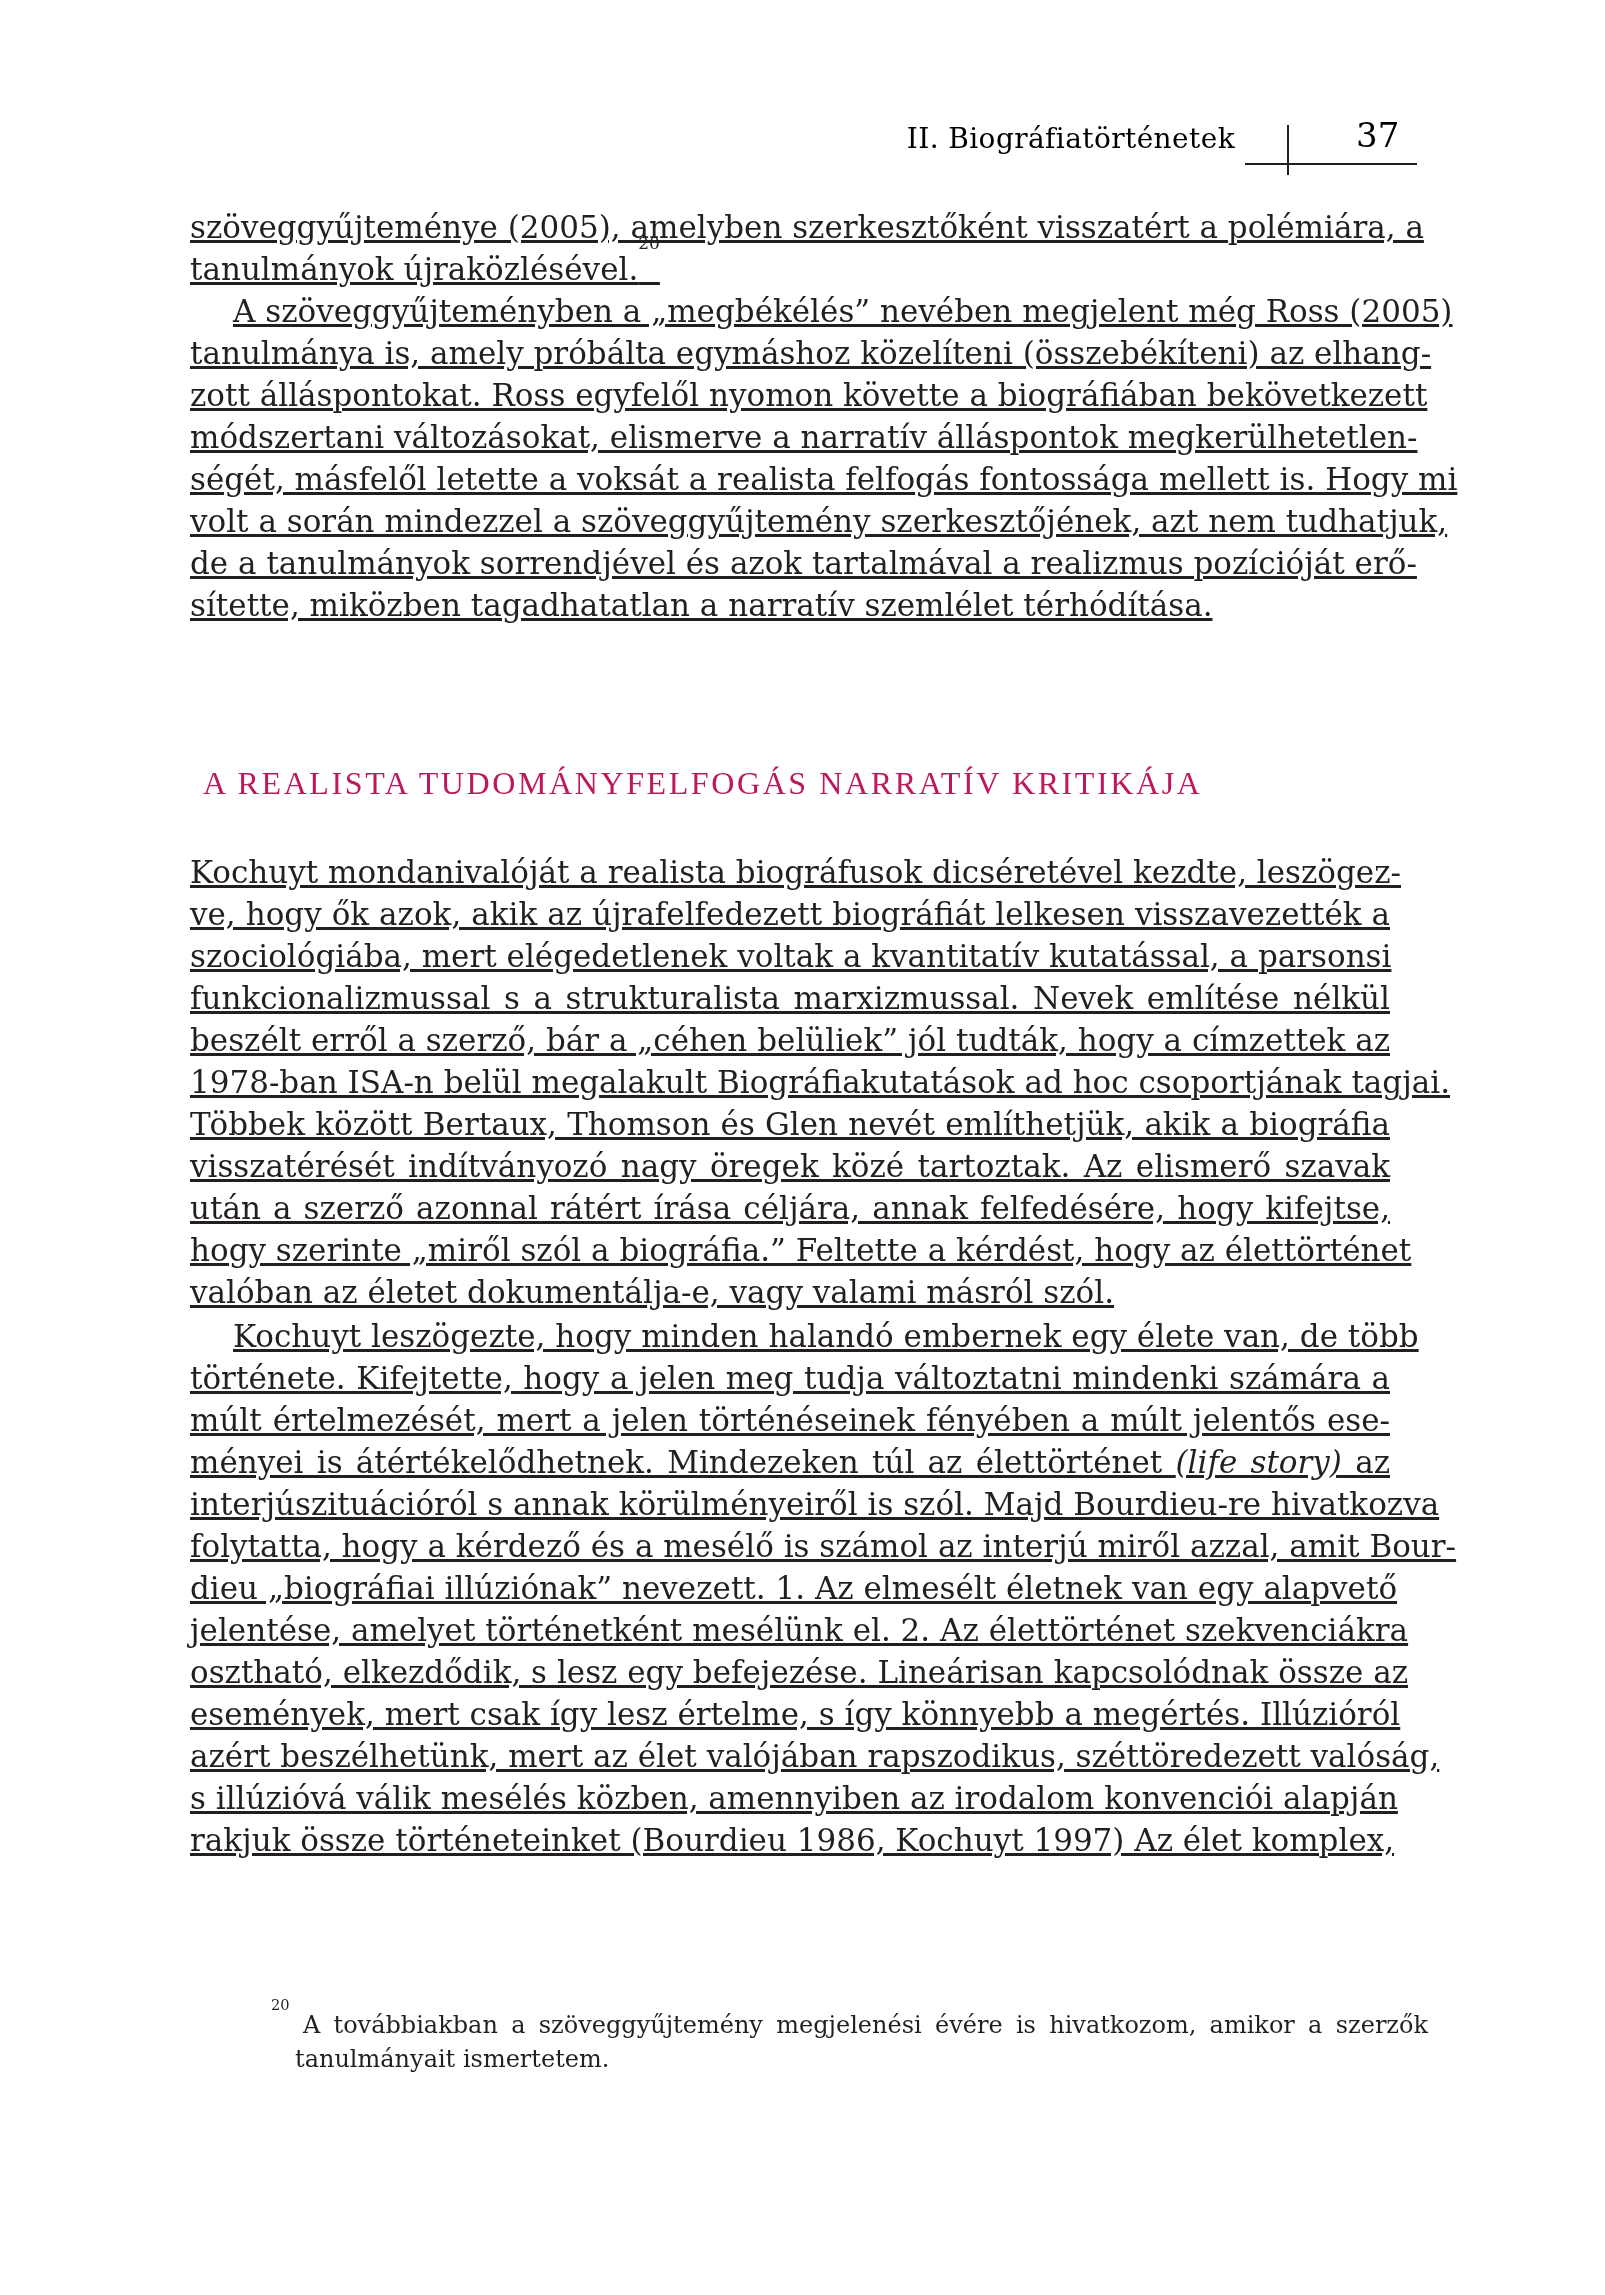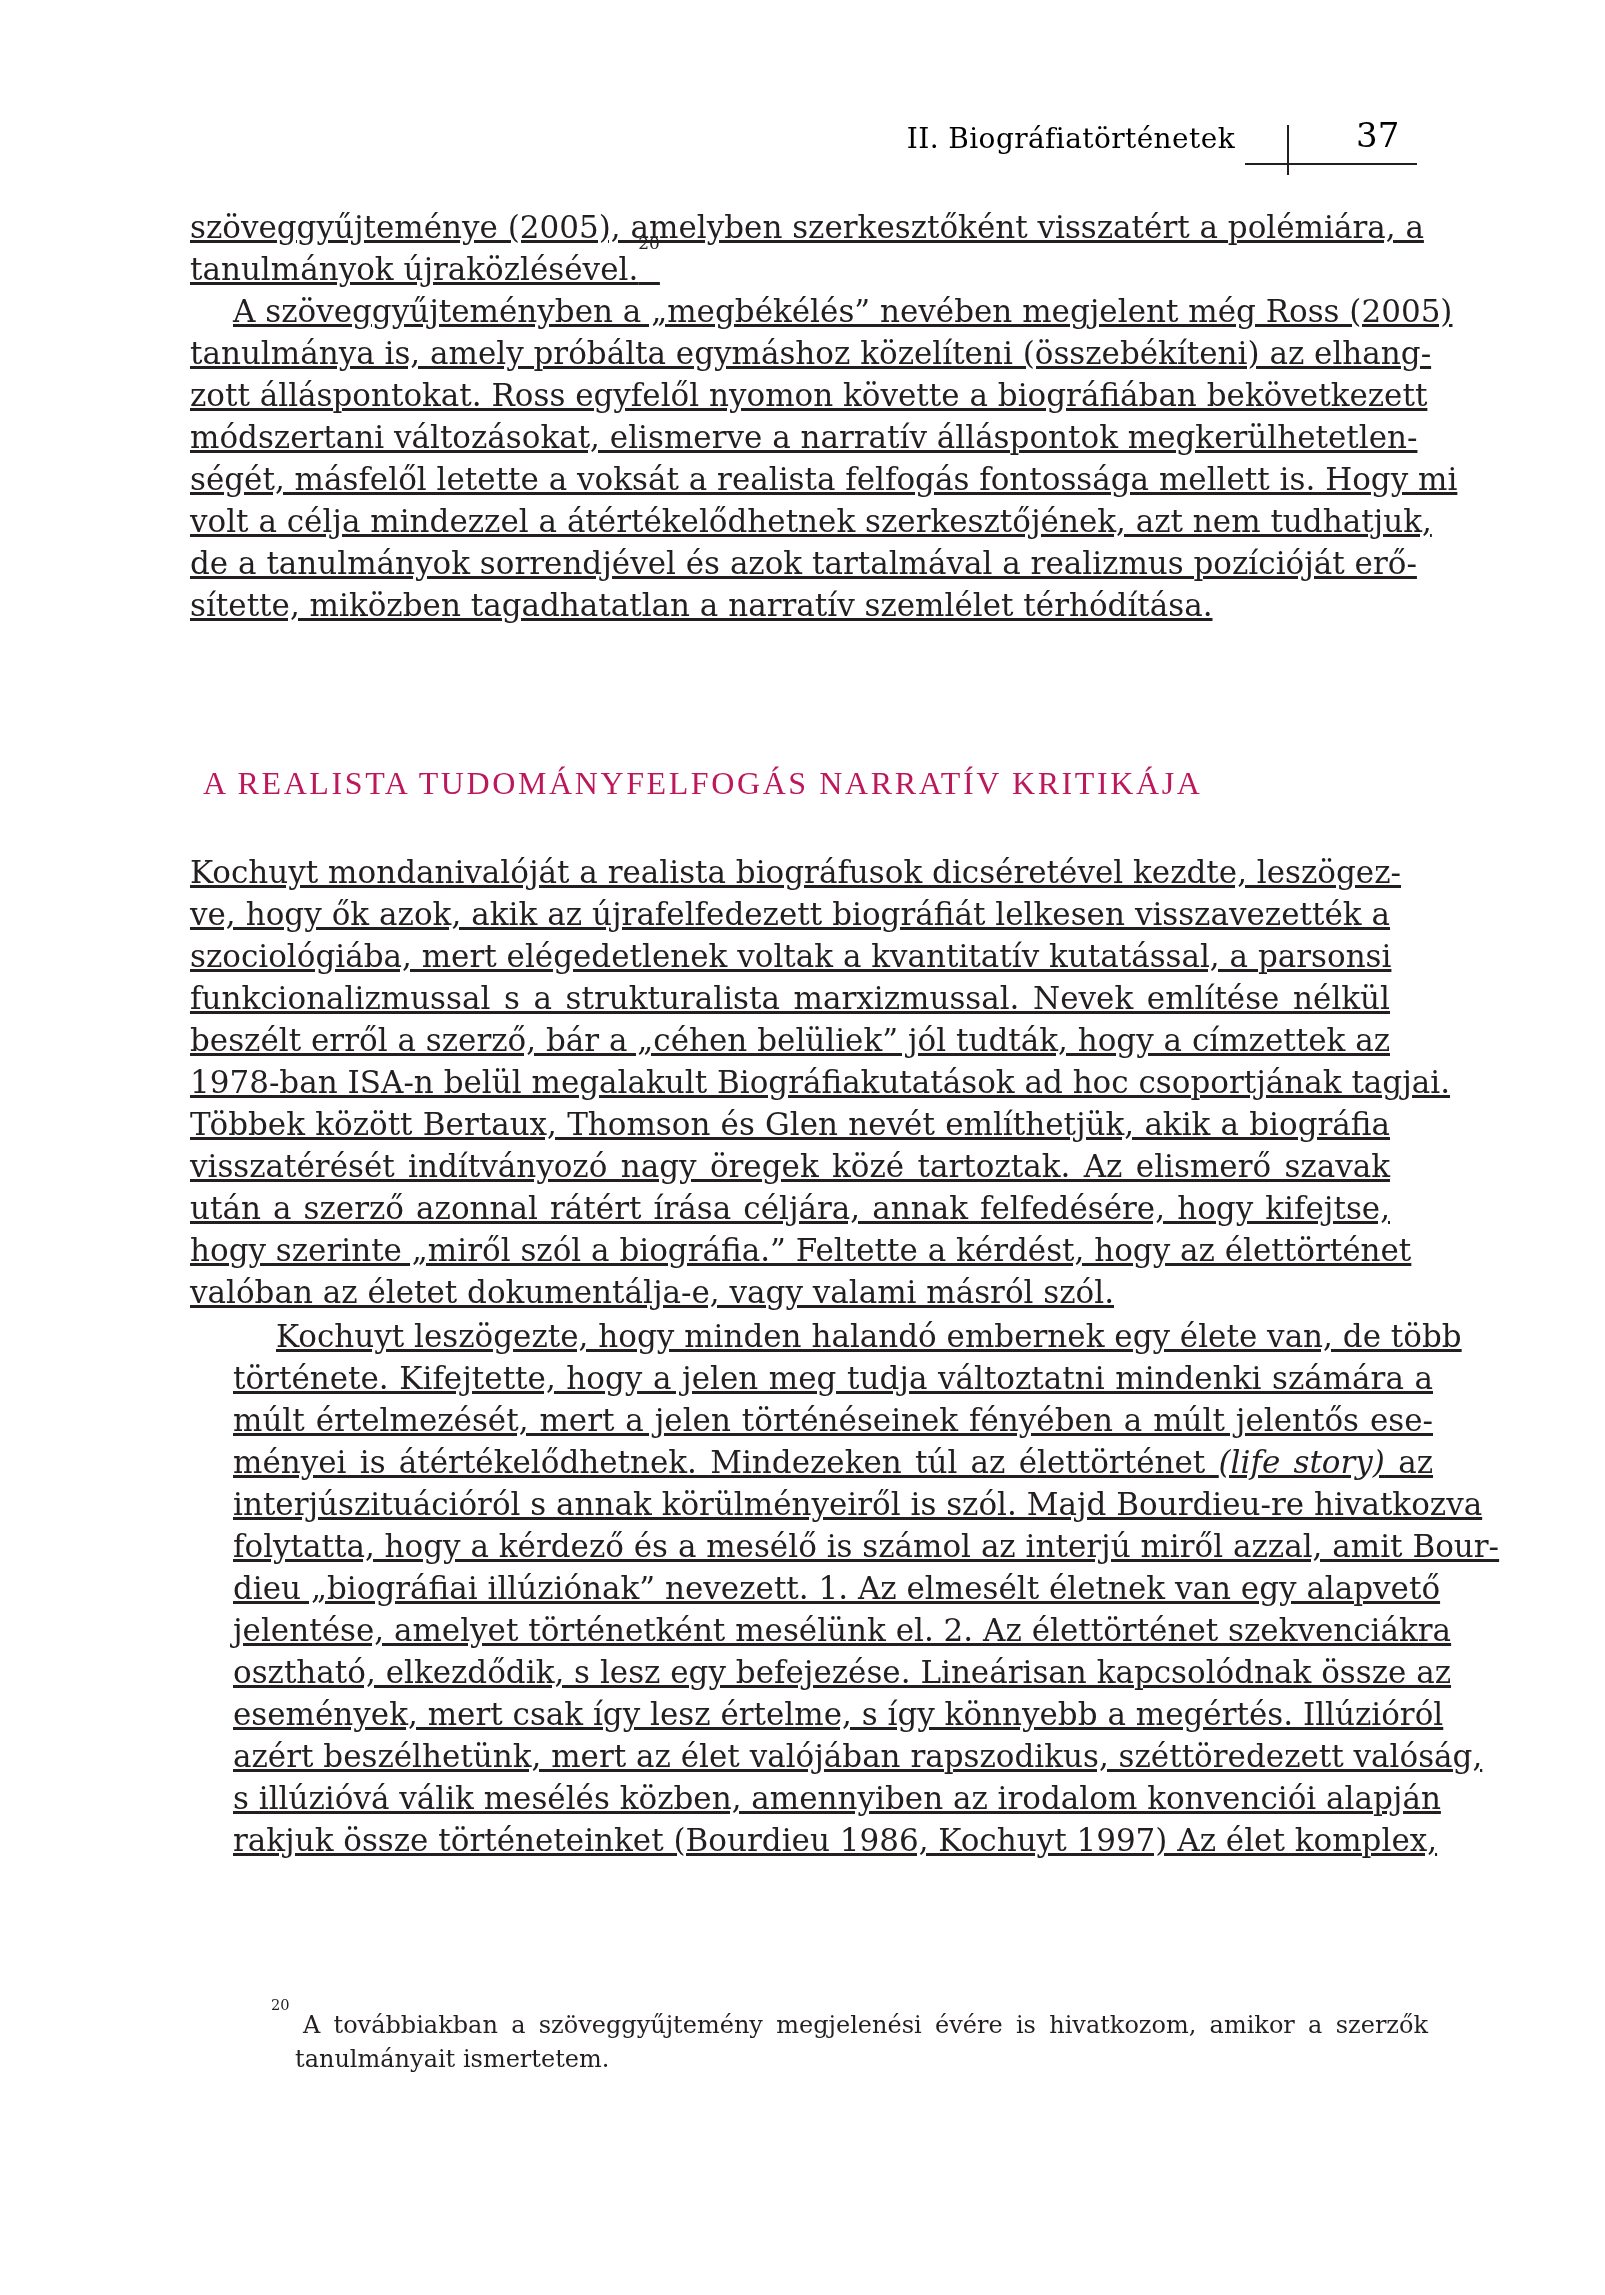--- a/index.html
+++ b/index.html
@@ -33,42 +33,42 @@
 </div>
 
 <div class="body" style="top:206px;">
   <span class="line">szöveggyűjteménye (2005), amelyben szerkesztőként visszatért a polémiára, a</span>
   <span class="line last"><span>tanulmányok újraközlésével.</span><sup>20</sup></span>
   <span class="line indent">A szöveggyűjteményben a „megbékélés” nevében megjelent még Ross (2005)</span>
   <span class="line">tanulmánya is, amely próbálta egymáshoz közelíteni (összebékíteni) az elhang-</span>
   <span class="line">zott álláspontokat. Ross egyfelől nyomon követte a biográfiában bekövetkezett</span>
   <span class="line">módszertani változásokat, elismerve a narratív álláspontok megkerülhetetlen-</span>
   <span class="line">ségét, másfelől letette a voksát a realista felfogás fontossága mellett is. Hogy mi</span>
-  <span class="line">volt a célja mindezzel a átértékelődhetnek szerkesztőjének, azt nem tudhatjuk,</span>
+  <span class="line">volt a során mindezzel a szöveggyűjtemény szerkesztőjének, azt nem tudhatjuk,</span>
   <span class="line">de a tanulmányok sorrendjével és azok tartalmával a realizmus pozícióját erő-</span>
   <span class="line last">sítette, miközben tagadhatatlan a narratív szemlélet térhódítása.</span>
 </div>
 
 <div class="heading">A REALISTA TUDOMÁNYFELFOGÁS NARRATÍV KRITIKÁJA</div>
 
 <div class="body" style="top:851px;">
   <span class="line">Kochuyt mondanivalóját a realista biográfusok dicséretével kezdte, leszögez-</span>
   <span class="line">ve, hogy ők azok, akik az újrafelfedezett biográfiát lelkesen visszavezették a</span>
   <span class="line">szociológiába, mert elégedetlenek voltak a kvantitatív kutatással, a parsonsi</span>
   <span class="line">funkcionalizmussal s a strukturalista marxizmussal. Nevek említése nélkül</span>
   <span class="line">beszélt erről a szerző, bár a „céhen belüliek” jól tudták, hogy a címzettek az</span>
   <span class="line">1978-ban ISA-n belül megalakult Biográfiakutatások ad hoc csoportjának tagjai.</span>
   <span class="line">Többek között Bertaux, Thomson és Glen nevét említhetjük, akik a biográfia</span>
   <span class="line">visszatérését indítványozó nagy öregek közé tartoztak. Az elismerő szavak</span>
   <span class="line">után a szerző azonnal rátért írása céljára, annak felfedésére, hogy kifejtse,</span>
   <span class="line">hogy szerinte „miről szól a biográfia.” Feltette a kérdést, hogy az élettörténet</span>
   <span class="line last">valóban az életet dokumentálja-e, vagy valami másról szól.</span>
 </div>
 
-<div class="body" style="top:1315px;margin-left:43px;">
+<div class="body" style="top:1315px;">
   <span class="line indent">Kochuyt leszögezte, hogy minden halandó embernek egy élete van, de több</span>
   <span class="line">története. Kifejtette, hogy a jelen meg tudja változtatni mindenki számára a</span>
   <span class="line">múlt értelmezését, mert a jelen történéseinek fényében a múlt jelentős ese-</span>
   <span class="line"><span>ményei is átértékelődhetnek. Mindezeken túl az élettörténet </span><em>(life story)</em><span> az</span></span>
   <span class="line">interjúszituációról s annak körülményeiről is szól. Majd Bourdieu-re hivatkozva</span>
   <span class="line">folytatta, hogy a kérdező és a mesélő is számol az interjú miről azzal, amit Bour-</span>
   <span class="line">dieu „biográfiai illúziónak” nevezett. 1. Az elmesélt életnek van egy alapvető</span>
   <span class="line">jelentése, amelyet történetként mesélünk el. 2. Az élettörténet szekvenciákra</span>
   <span class="line">osztható, elkezdődik, s lesz egy befejezése. Lineárisan kapcsolódnak össze az</span>
   <span class="line">események, mert csak így lesz értelme, s így könnyebb a megértés. Illúzióról</span>

